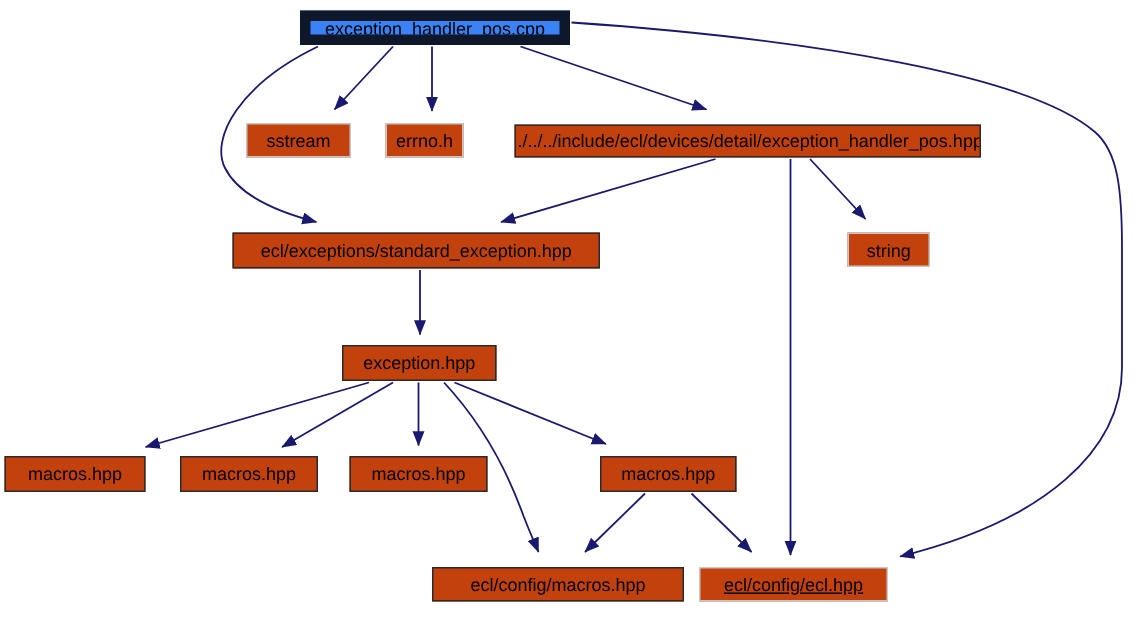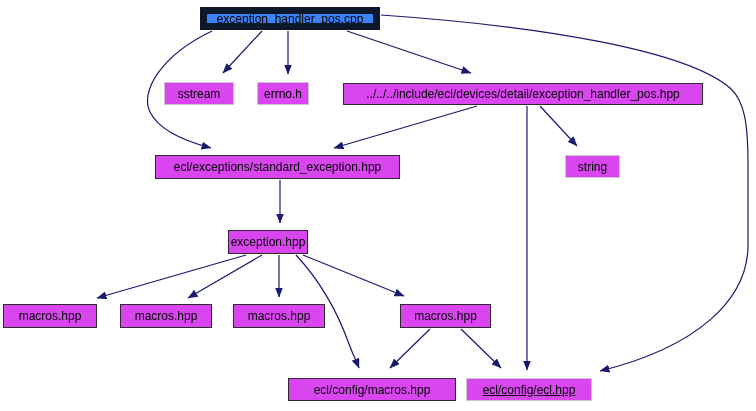--- a/index.html
+++ b/index.html
@@ -27,21 +27,21 @@
   }
   .node {
     position: absolute;
     box-sizing: border-box;
     display: flex;
     align-items: center;
     justify-content: center;
     white-space: nowrap;
     font-size: 12px;
     color: #000000;
-    background: #d946ef;
+    background: #c2410c;
     border: 1px solid #2b2b2b;
     overflow: hidden;
     cursor: pointer;
   }
   .node.main {
     background: #3b82f6;
     border: 7px solid #0f172a;
   }
   .node.external {
     border: 1px solid #c8c8c8;
@@ -72,23 +72,23 @@
       <path d="M279,255 L279,297" class="edge" marker-end="url(#arrow)"></path>
       <path d="M303,255 L404,296" class="edge" marker-end="url(#arrow)"></path>
       <path d="M296,255 C322,283 339,316 349,344 C354,357 357,363 359,368" class="edge" marker-end="url(#arrow)"></path>
       <path d="M430,329 L390,368" class="edge" marker-end="url(#arrow)"></path>
       <path d="M461,329 L501,368" class="edge" marker-end="url(#arrow)"></path>
     </svg>
 
 <div class="node main" style="left: 200px; top: 7px; width: 180px; height: 23px;">exception_handler_pos.cpp</div>
     <div class="node external" style="left: 164px; top: 82px; width: 70px; height: 23px;">sstream</div>
     <div class="node external" style="left: 257px; top: 82px; width: 52px; height: 23px;">errno.h</div>
-    <div class="node internal" style="left: 343px; top: 83px; width: 360px; height: 22px;">../../../include/ecl/devices/detail/exception_handler_pos.hpp</div>
+    <div class="node internal" style="left: 343px; top: 83px; width: 311px; height: 22px;">../../../include/ecl/devices/detail/exception_handler_pos.hpp</div>
     <div class="node external" style="left: 565px; top: 155px; width: 55px; height: 23px;">string</div>
     <div class="node internal" style="left: 155px; top: 155px; width: 245px; height: 24px;">ecl/exceptions/standard_exception.hpp</div>
-    <div class="node internal" style="left: 228px; top: 230px; width: 80px; height: 24px;">exception.hpp</div>
+    <div class="node internal" style="left: 228px; top: 230px; width: 103px; height: 24px;">exception.hpp</div>
     <div class="node internal" style="left: 3px; top: 304px; width: 94px; height: 24px;">macros.hpp</div>
     <div class="node internal" style="left: 120px; top: 304px; width: 92px; height: 24px;">macros.hpp</div>
     <div class="node internal" style="left: 233px; top: 304px; width: 92px; height: 24px;">macros.hpp</div>
     <div class="node internal" style="left: 400px; top: 304px; width: 91px; height: 24px;">macros.hpp</div>
     <div class="node internal" style="left: 288px; top: 378px; width: 168px; height: 23px;">ecl/config/macros.hpp</div>
     <div class="node external" style="left: 466px; top: 378px; width: 126px; height: 23px; text-decoration: underline;">ecl/config/ecl.hpp</div>
   </div>
 
 </body></html>

